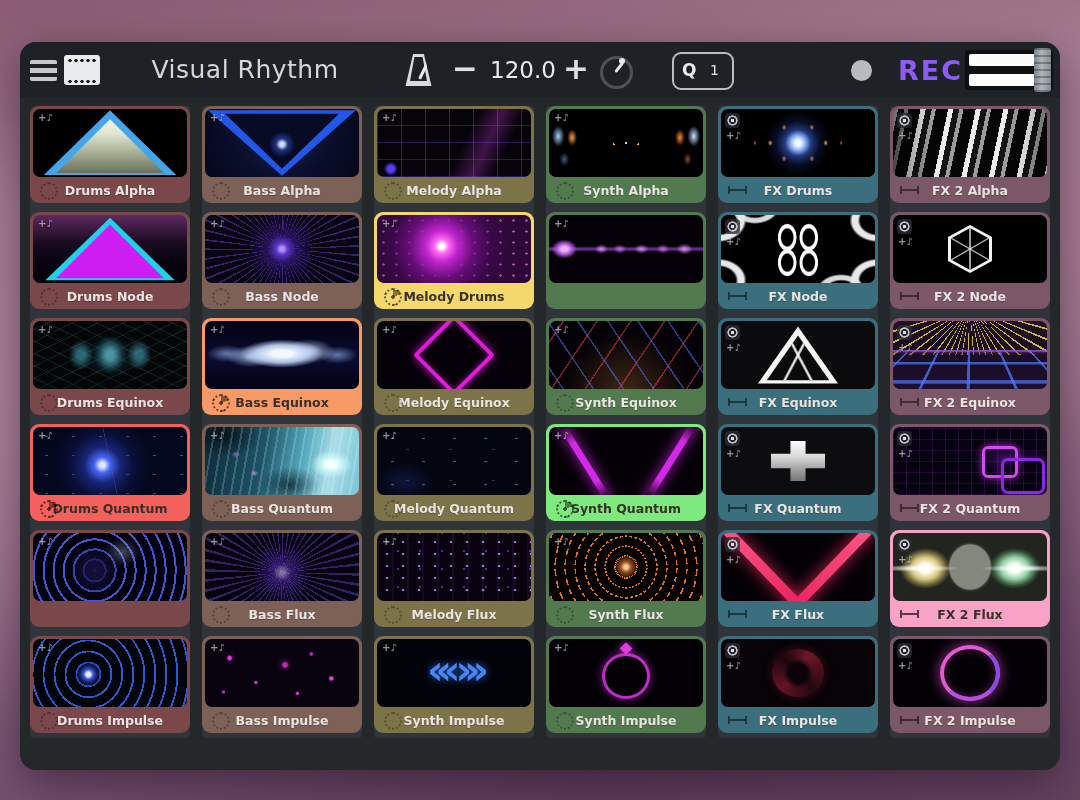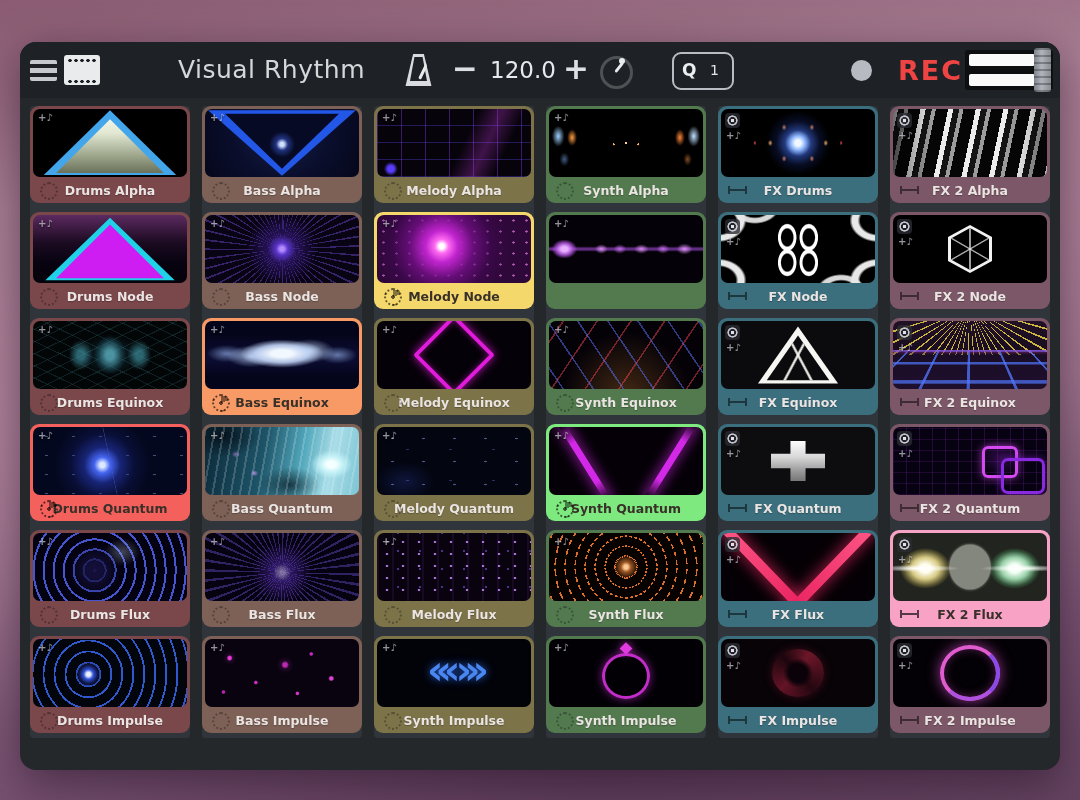--- a/index.html
+++ b/index.html
@@ -18,42 +18,42 @@
     box-shadow:0 12px 44px rgba(25,8,28,.5);
   }
   
   .topbar{position:relative;height:56px;background:#1e2226}
   .burger{position:absolute;left:10px;top:18px;width:27px;height:21px;
     background:repeating-linear-gradient(180deg,#c6c9cd 0 4px,transparent 4px 8.5px);border-radius:2px}
   .film{position:absolute;left:44px;top:13px;width:36px;height:30px;background:#e9ebed;border-radius:3px}
   .film::before,.film::after{content:"";position:absolute;left:2px;right:2px;height:5px;
     background-image:radial-gradient(circle,#1e2226 1.5px,transparent 1.9px);background-size:6px 5px;background-position:1px 1px}
   .film::before{top:2px}.film::after{bottom:2px}
-  .title{position:absolute;left:105px;top:13px;width:240px;text-align:right;
+  .title{position:absolute;left:105px;top:13px;width:240px;text-align:center;
     font-size:25px;color:#d5d7d9;letter-spacing:.5px}
   .metro{position:absolute;left:385px;top:12px;width:27px;height:32px;
     clip-path:polygon(30% 0,70% 0,98% 100%,2% 100%);background:#d9dbde}
   .metro::before{content:"";position:absolute;inset:3px 5px 5px 5px;
     clip-path:polygon(26% 0,74% 0,100% 100%,0 100%);background:#1e2226}
   .metro::after{content:"";position:absolute;left:48%;bottom:7px;width:2.6px;height:20px;
     background:#e8eaec;transform:rotate(26deg);transform-origin:50% 100%;border-radius:2px}
   .tbtn{position:absolute;top:8px;font-size:31px;font-weight:600;color:#dde0e3;cursor:default}
   .tbtn.minus{left:432px}
   .tbtn.plus{left:543px}
   .tempo{position:absolute;left:460px;top:15px;width:86px;text-align:center;font-size:23px;color:#e7e9eb}
   .dial{position:absolute;left:580px;top:14px;width:27px;height:27px;border-radius:50%;
     border:3px solid rgba(255,255,255,.22)}
   .dial::before{content:"";position:absolute;left:11px;top:1px;width:2.6px;height:12px;
     background:#e8eaec;transform:rotate(38deg);transform-origin:50% 100%;border-radius:2px}
   .dial::after{content:"";position:absolute;left:16px;top:-1px;width:6px;height:6px;border-radius:50%;background:#e8eaec}
   .qbox{position:absolute;left:652px;top:10px;width:58px;height:34px;border:2px solid #b9bdc3;border-radius:9px}
   .qbox .qkey{position:absolute;left:8px;top:6px;font-size:17px;font-weight:700;color:#eceeef}
   .qbox .qval{position:absolute;right:13px;top:8px;font-size:14px;color:#e2e4e6}
   .recdot{position:absolute;left:831px;top:18px;width:21px;height:21px;border-radius:50%;background:#b7bbc1}
-  .reclabel{position:absolute;left:878px;top:13px;font-size:27px;font-weight:700;color:#ef4444;letter-spacing:2px}
+  .reclabel{position:absolute;left:878px;top:13px;font-size:27px;font-weight:700;color:#8b5cf6;letter-spacing:2px}
   .fader{position:absolute;left:945px;top:8px;width:88px;height:40px;background:#0d0f11;border-radius:3px}
   .fbar{position:absolute;left:4px;width:66px;height:12px;background:#fbfbfb;border-radius:2px}
   .fbar.b1{top:4px}.fbar.b2{top:24px}
   .fhandle{position:absolute;right:2px;top:-2px;width:17px;height:44px;border-radius:3px;
     background:linear-gradient(90deg,#7e848b,#b0b5bb 45%,#878d94);
     background-image:repeating-linear-gradient(180deg,rgba(0,0,0,.28) 0 2px,transparent 2px 7px),linear-gradient(90deg,#7e848b,#b0b5bb 45%,#878d94)}
   
   .grid{display:flex;gap:12px;padding:8px 10px 12px;background:#24282b;height:652px;box-sizing:border-box}
   .col{flex:1;display:flex;flex-direction:column;gap:9px;background:#2f353a;border-radius:4px;padding:0}
   .cell{height:97px;border-radius:9px;padding:3px 3px 0;box-sizing:border-box;flex:0 0 auto}
@@ -383,24 +383,20 @@
           </div>
         <div class="labelbar">
             <span class="loopc"></span>
             <span class="clabel">Drums Quantum</span>
           </div>
       </div>
       <div class="cell">
         <div class="thumb art-d-f">
             <span class="addnote">+♪</span>
           </div>
-        <div class="labelbar">
-            <span class="loopc"></span>
-            <span class="clabel">Drums Flux</span>
-          </div>
       </div>
       <div class="cell">
         <div class="thumb art-d-i">
             <span class="addnote">+♪</span>
           </div>
         <div class="labelbar">
             <span class="loopc"></span>
             <span class="clabel">Drums Impulse</span>
           </div>
       </div>
@@ -478,21 +474,21 @@
             <span class="loopc"></span>
             <span class="clabel">Melody Alpha</span>
           </div>
       </div>
       <div class="cell playing">
         <div class="thumb art-m-n">
             <span class="addnote">+♪</span>
           </div>
         <div class="labelbar">
             <span class="loopc"></span>
-            <span class="clabel">Melody Node</span>
+            <span class="clabel">Melody Drums</span>
           </div>
       </div>
       <div class="cell">
         <div class="thumb art-m-e">
             <span class="addnote">+♪</span>
           </div>
         <div class="labelbar">
             <span class="loopc"></span>
             <span class="clabel">Melody Equinox</span>
           </div>

